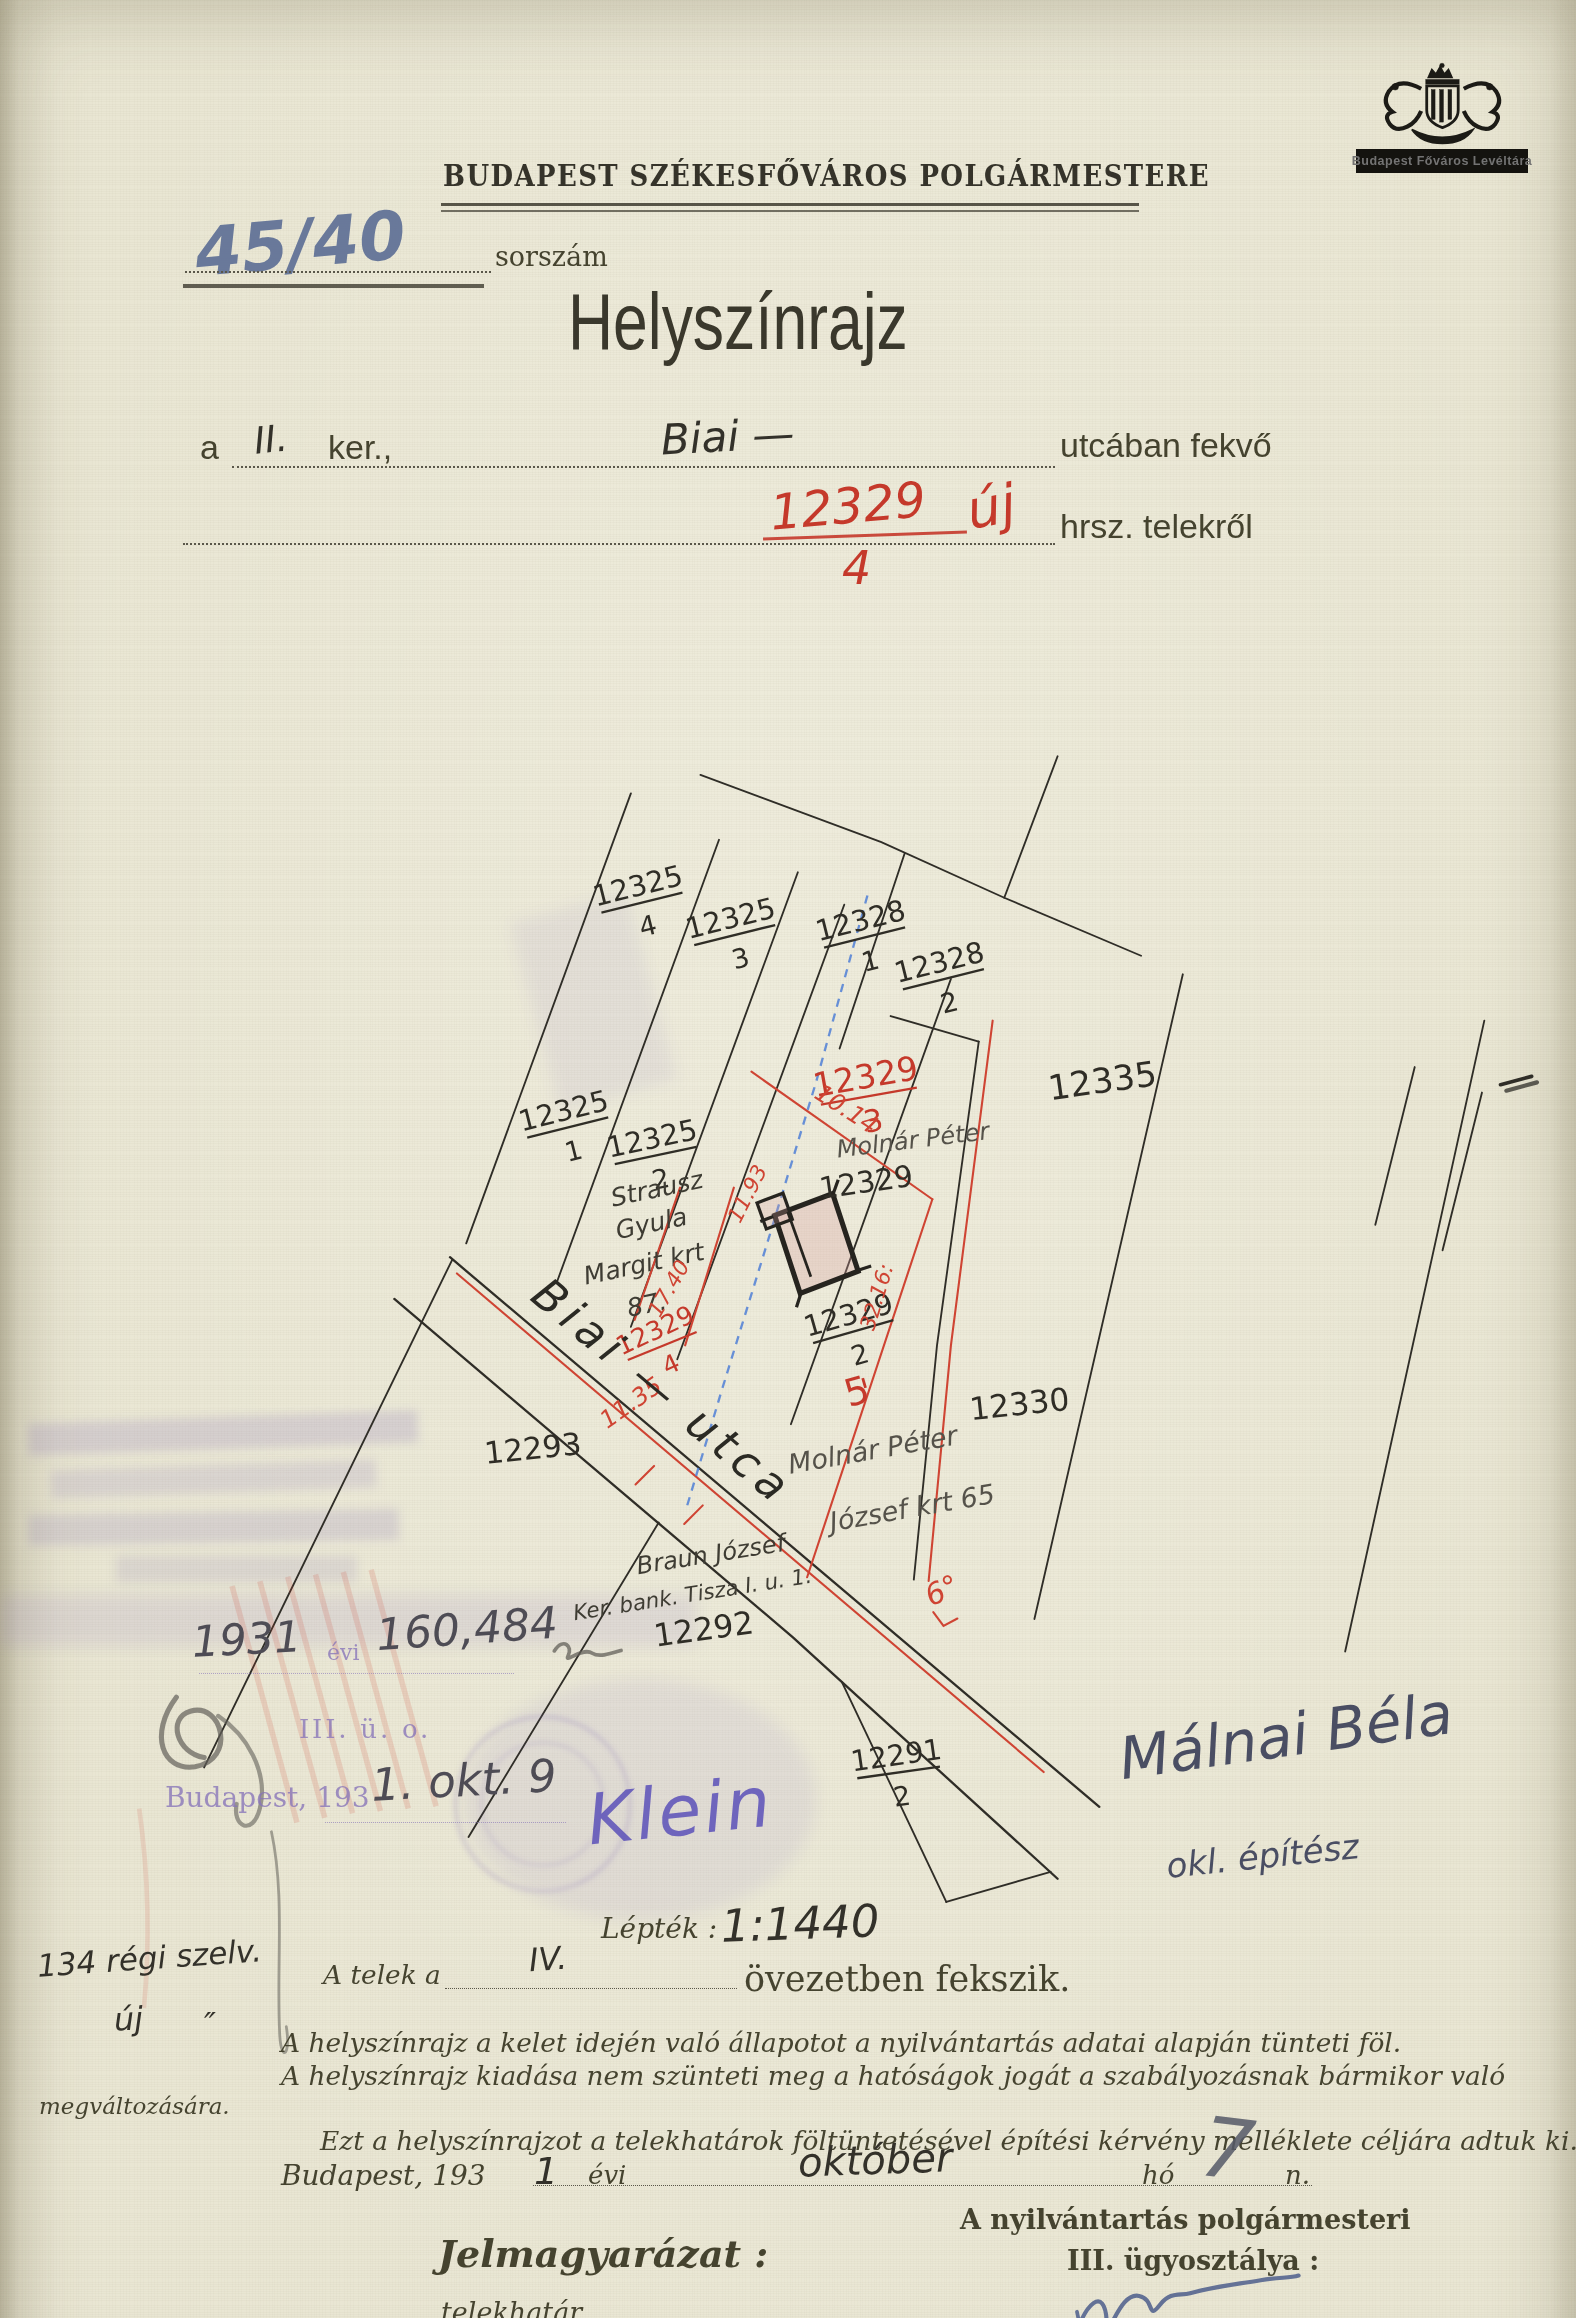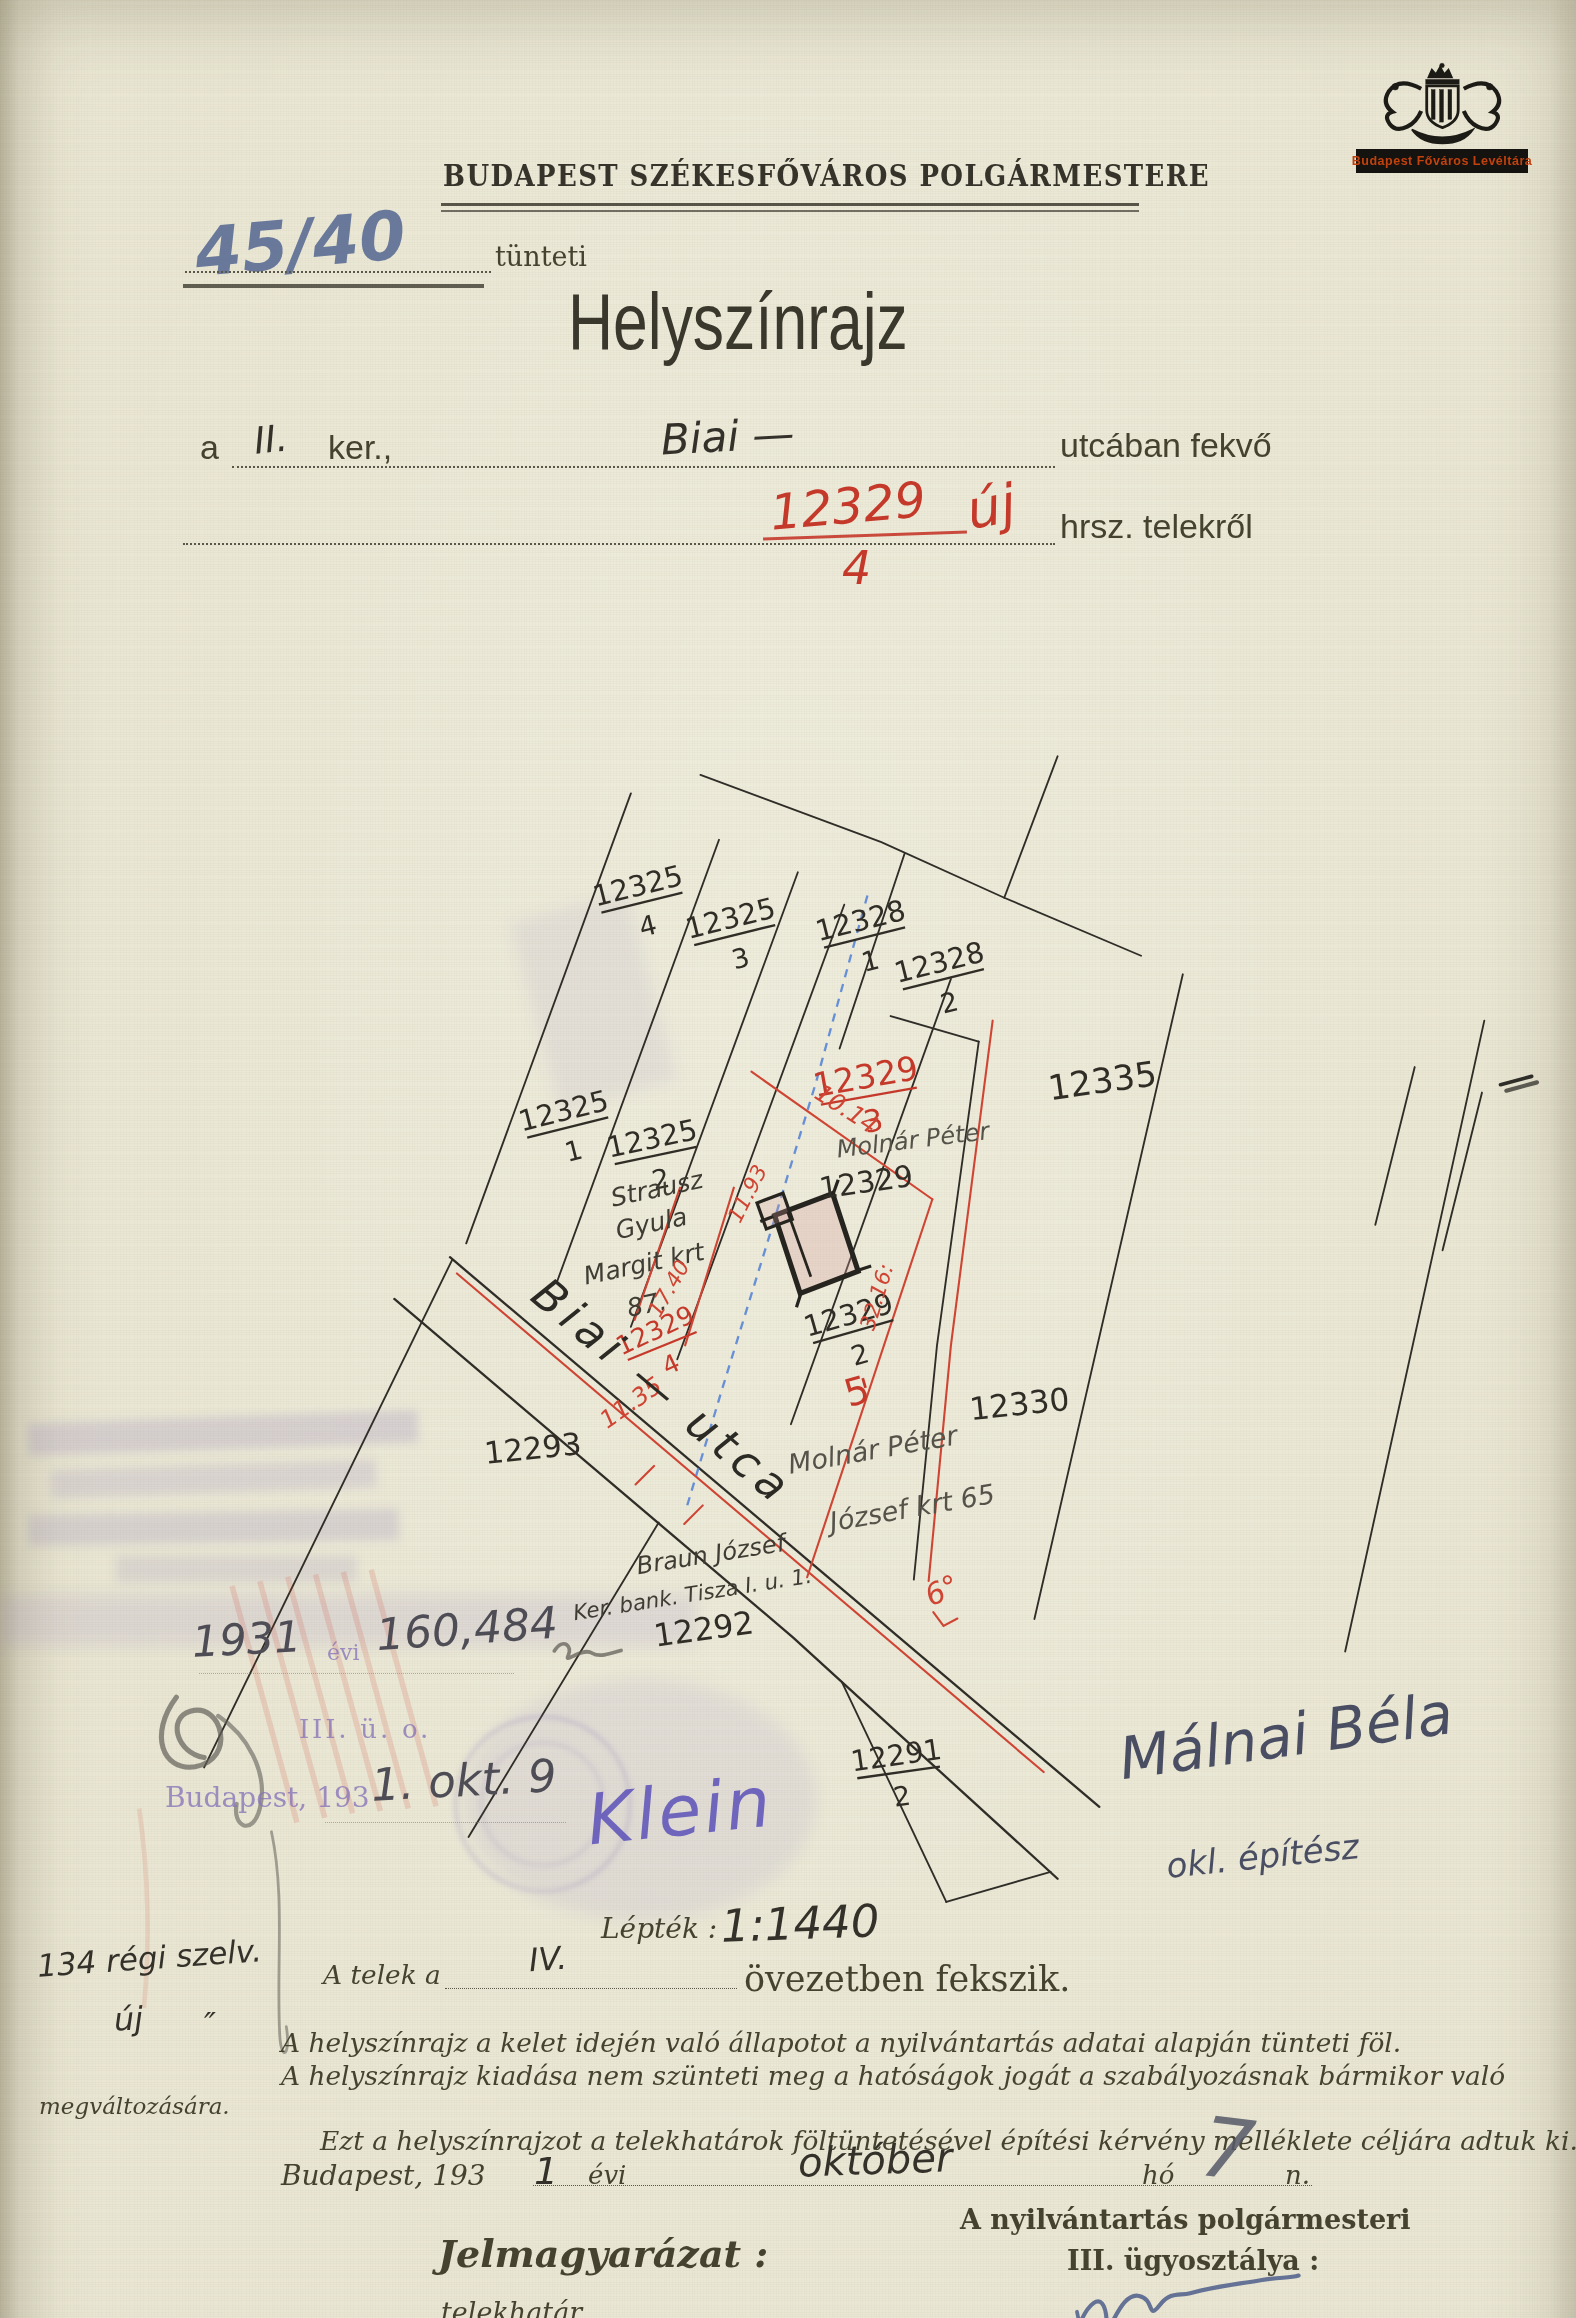--- a/index.html
+++ b/index.html
@@ -69,31 +69,31 @@
           <rect x="180" y="64" width="8" height="70"></rect>
           <rect x="198" y="64" width="8" height="64"></rect>
         <path d="M140,62 q-48,-26 -70,6 q-16,26 8,44 q-20,6 -6,26 q14,18 38,6 q20,-10 30,-34" fill="none" stroke-width="9"></path>
         <path d="M232,62 q48,-26 70,6 q16,26 -8,44 q20,6 6,26 q-14,18 -38,6 q-20,-10 -30,-34" fill="none" stroke-width="9"></path>
         <path d="M120,150 q65,34 132,0 q-20,30 -66,30 q-46,0 -66,-30 z" stroke-width="4"></path>
         <circle cx="84" cy="58" r="7"></circle>
           <circle cx="288" cy="58" r="7"></circle>
       </g>
     </svg>
     <div style="position:absolute;left:0;top:89px;width:172px;height:24px;background:#14130f;display:flex;align-items:center;justify-content:center">
-      <span class="sans" style="color:#c2410c;font-size:12.5px;font-weight:bold;letter-spacing:0.5px">Budapest Főváros Levéltára</span>
+      <span class="sans" style="color:#737373;font-size:12.5px;font-weight:bold;letter-spacing:0.5px">Budapest Főváros Levéltára</span>
     </div>
   </div>
 
   <div class="t serif" style="left:443px;top:163px;width:696px;text-align:center;font-size:26px;font-weight:bold;letter-spacing:1.4px;color:#35332a;transform:scaleY(1.12)">BUDAPEST SZÉKESFŐVÁROS POLGÁRMESTERE</div>
   <div class="rule" style="left:441px;top:203px;width:698px;height:3.2px;opacity:.85"></div>
   <div class="rule" style="left:441px;top:210px;width:698px;height:2.3px;opacity:.7"></div>
 
   <div class="t hand blueink" style="left:195px;top:211px;font-size:67px;font-weight:bold;transform:rotate(-5deg);opacity:.92">45/40</div>
   <div class="dotted" style="left:185px;top:271px;width:306px"></div>
-  <div class="t serif printink" style="left:495px;top:243px;font-size:27px">tünteti</div>
+  <div class="t serif printink" style="left:495px;top:243px;font-size:27px">sorszám</div>
   <div class="rule" style="left:183px;top:284px;width:301px;height:4.2px;opacity:.8"></div>
 
   <div class="t sans" style="left:568px;top:282px;font-size:80px;color:#3a382c;transform:scaleX(.78);transform-origin:left top">Helyszínrajz</div>
 
   <div class="t sans printink" style="left:200px;top:430px;font-size:34px">a</div>
   <div class="t hand ink" style="left:254px;top:421px;font-size:37px;transform:rotate(-6deg)">II.</div>
   <div class="t sans printink" style="left:328px;top:430px;font-size:34px">ker.,</div>
   <div class="t hand ink" style="left:661px;top:416px;font-size:42px;transform:rotate(-3deg)">Biai —</div>
   <div class="t sans printink" style="left:1060px;top:428px;font-size:34px">utcában fekvő</div>
   <div class="dotted" style="left:232px;top:466px;width:823px"></div>

